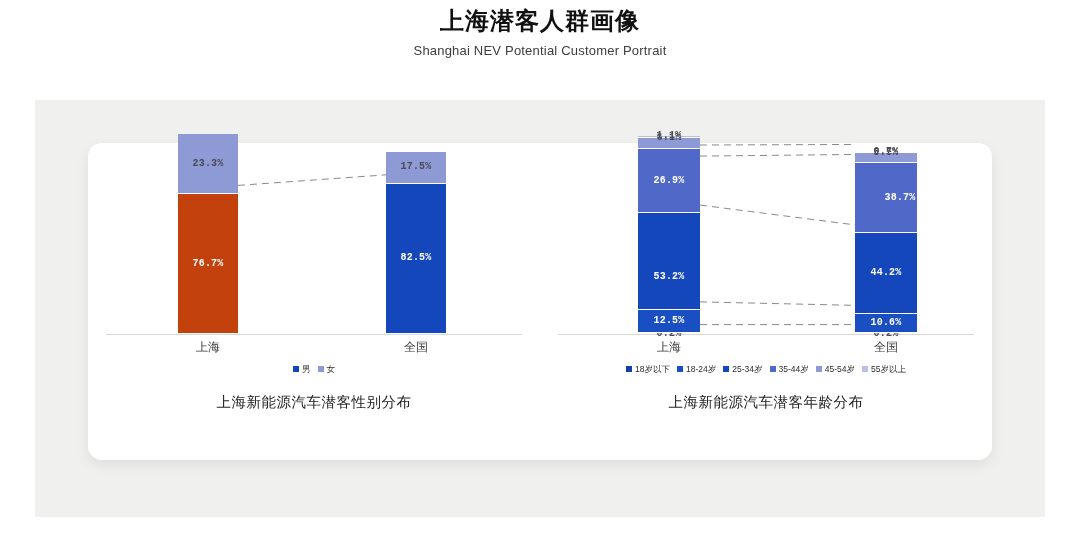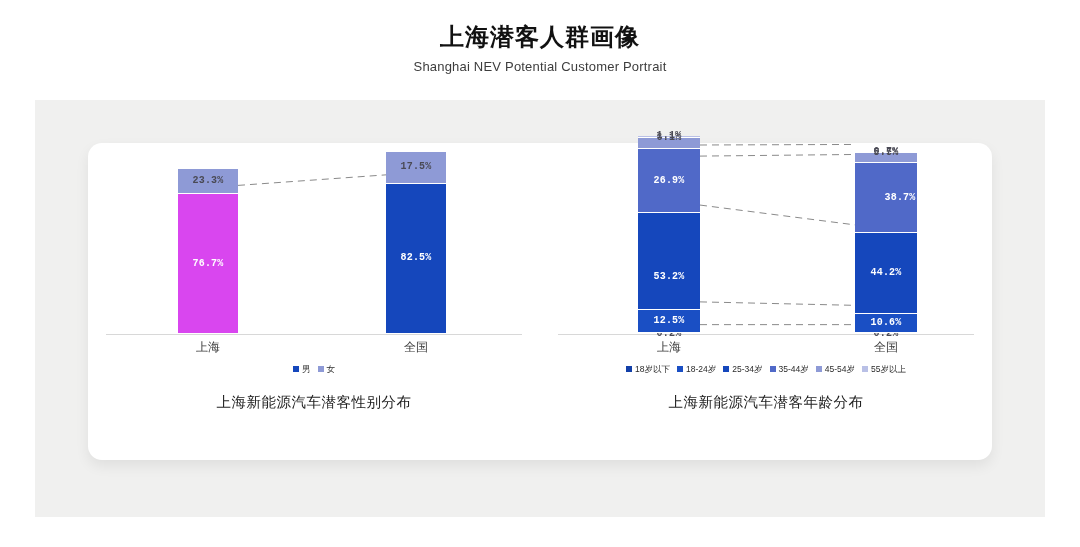--- a/index.html
+++ b/index.html
@@ -12,21 +12,21 @@
     height: 547px;
     font-family: "Liberation Sans", "DejaVu Sans", sans-serif;
     color: #1a1a1a;
     overflow: hidden;
     position: relative;
   }
 
   
   .header {
     width: 100%;
-    padding-top: 22px;
+    padding-top: 6px;
     text-align: center;
   }
   .header .main-title {
     font-size: 24px;
     font-weight: bold;
     letter-spacing: 1px;
     color: #111111;
     line-height: 1.25;
   }
   .header .sub-title {
@@ -195,24 +195,24 @@
 
 <div class="white-card">
 
   <div class="chart-panel left">
     <div class="plot">
       <div class="axis-line"></div>
       <svg class="connectors" viewBox="0 0 452 200" preserveAspectRatio="none">
           <line x1="150" y1="42.406000000000006" x2="298" y2="31.849999999999994" stroke="#8a8a8a" stroke-width="1" stroke-dasharray="7,5"></line>
         </svg>
       <div class="bar" id="gender-bar-0" style="left:90px;width:60px;">
-          <div class="seg" style="height: 139.594px; background: #d946ef;">
+          <div class="seg" style="height: 139.594px; background: #c2410c;">
             <span class="seg-label" style="color: rgb(255, 255, 255);">76.7%</span>
           </div>
-          <div class="seg" style="height: 25px; background: rgb(142, 154, 214);">
+          <div class="seg" style="height: 60px; background: rgb(142, 154, 214);">
             <span class="seg-label" style="color: rgb(74, 74, 85);">23.3%</span>
           </div>
         </div>
       <div class="bar" id="gender-bar-1" style="left:298px;width:60px;">
           <div class="seg" style="height: 150.15px; background: rgb(21, 71, 188);">
             <span class="seg-label" style="color: rgb(255, 255, 255);">82.5%</span>
           </div>
           <div class="seg" style="height: 31.85px; background: rgb(142, 154, 214);">
             <span class="seg-label" style="color: rgb(74, 74, 85);">17.5%</span>
           </div>

